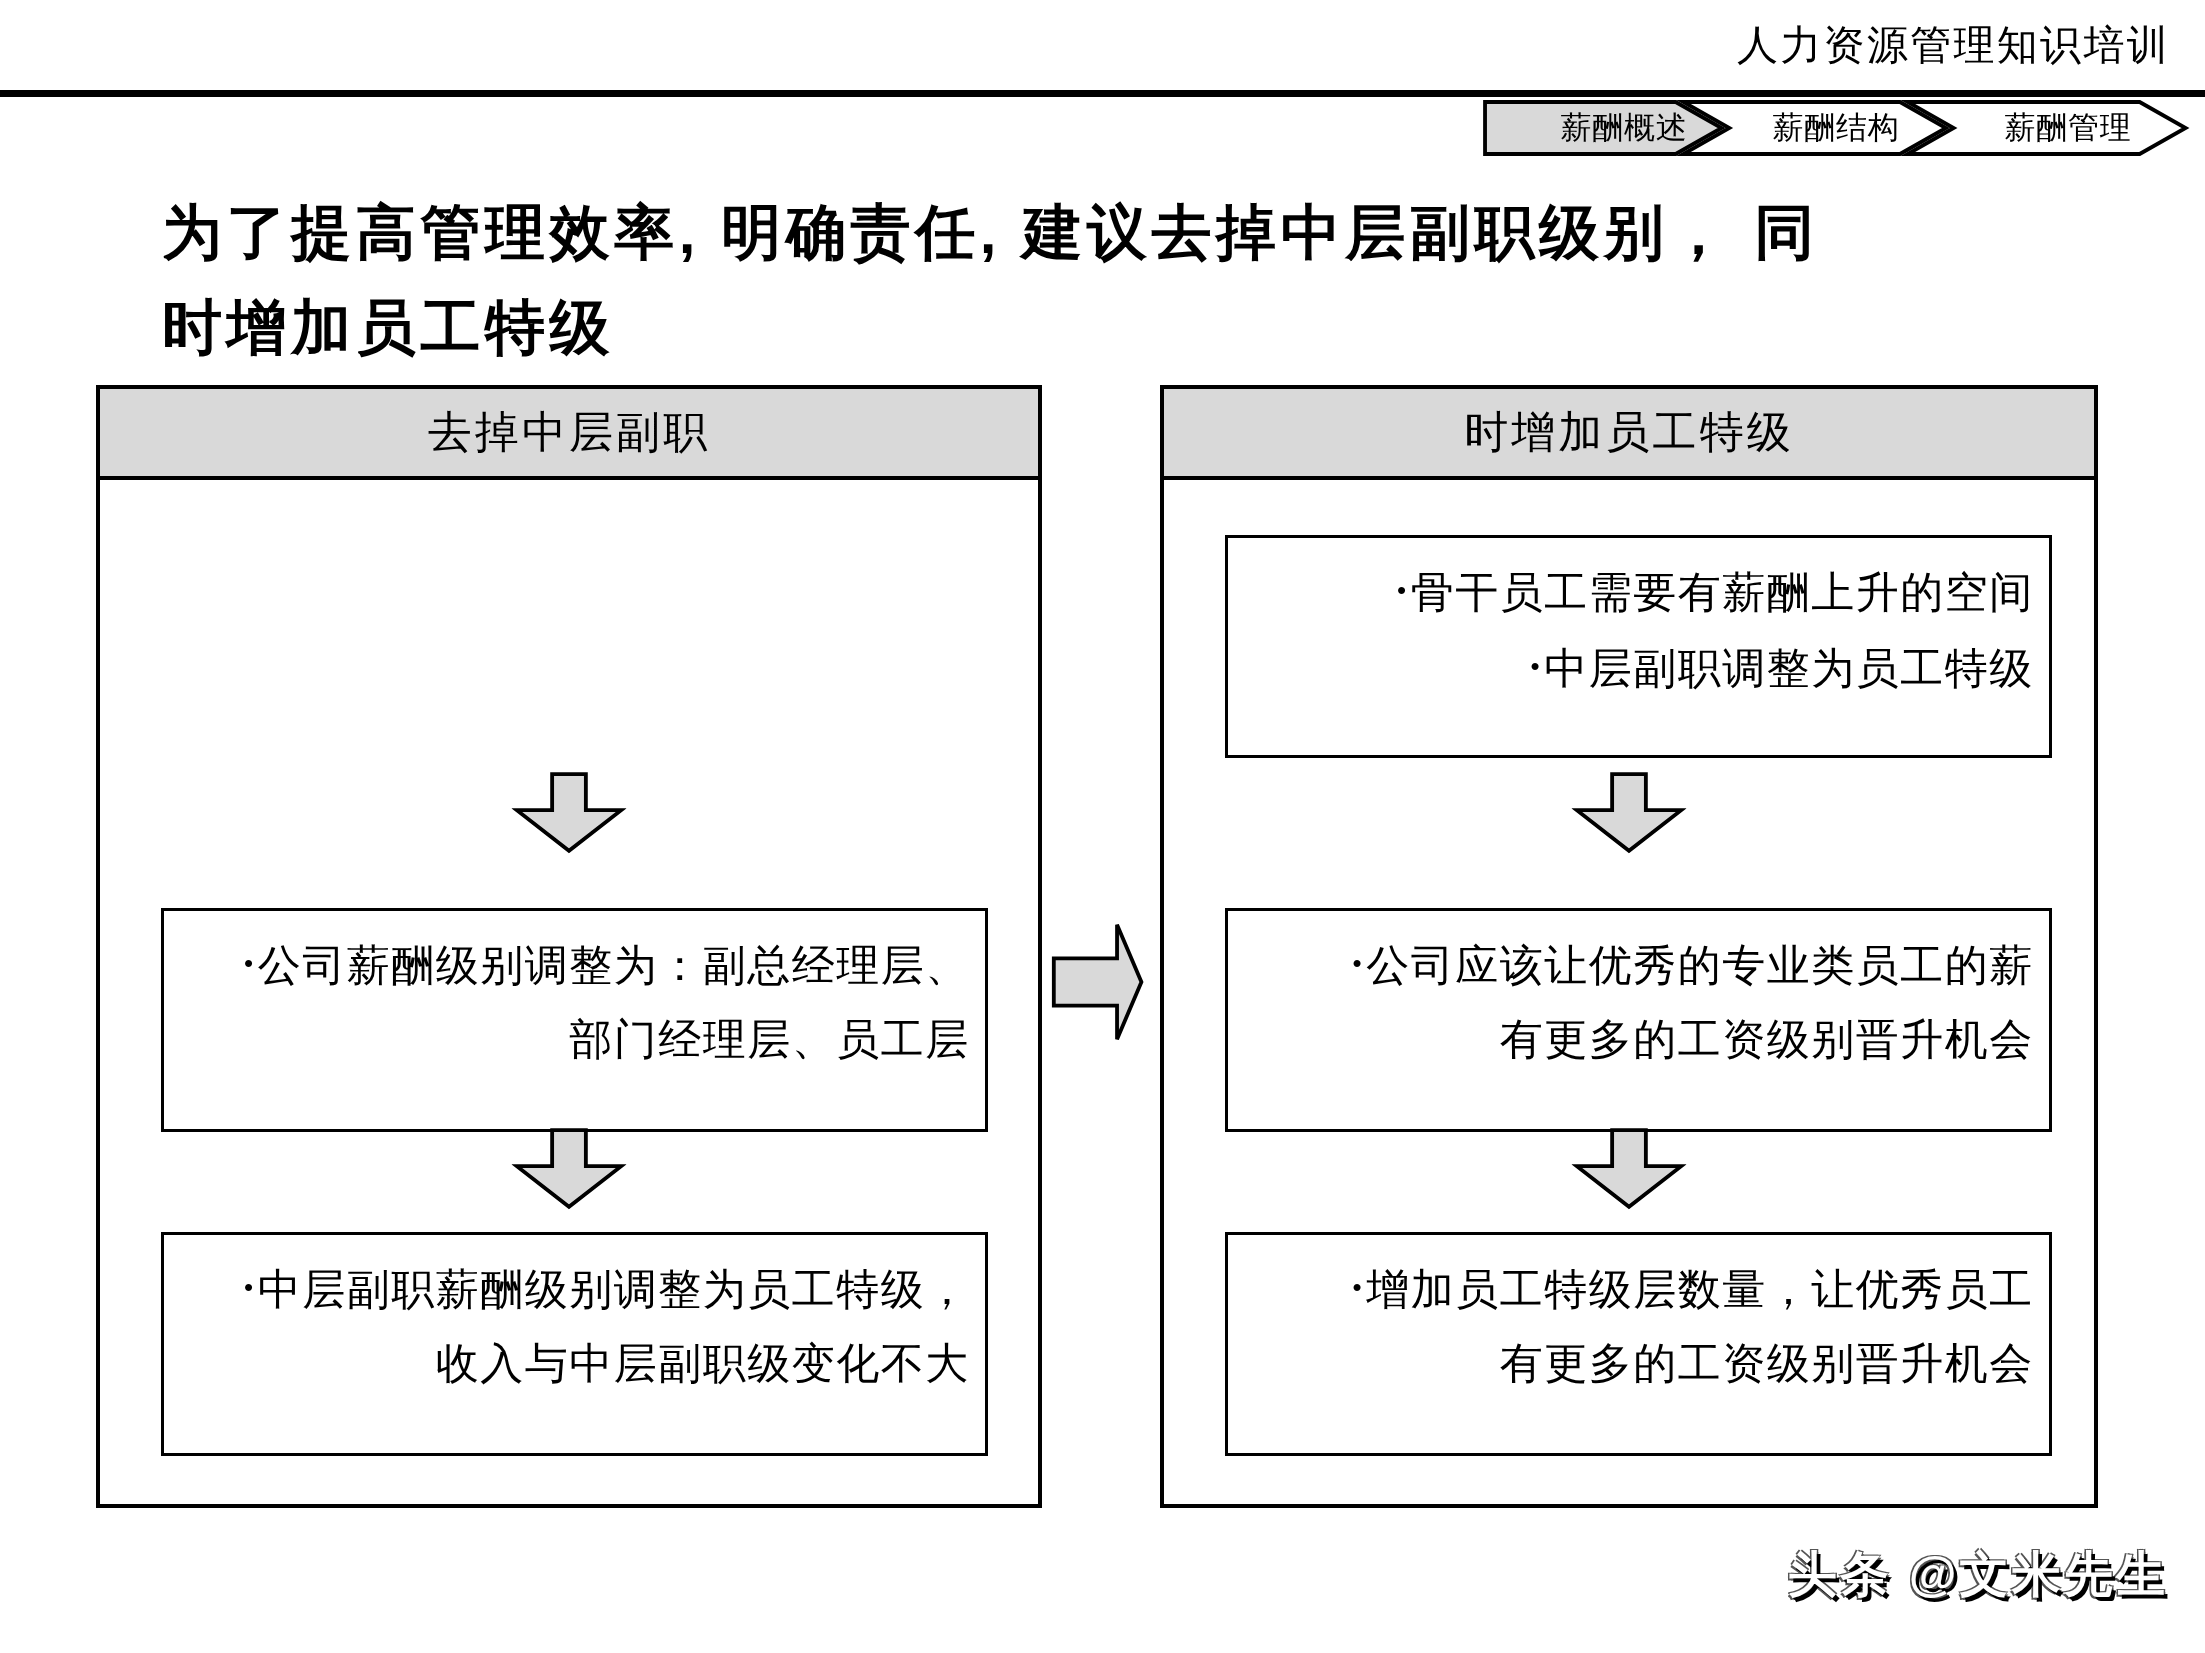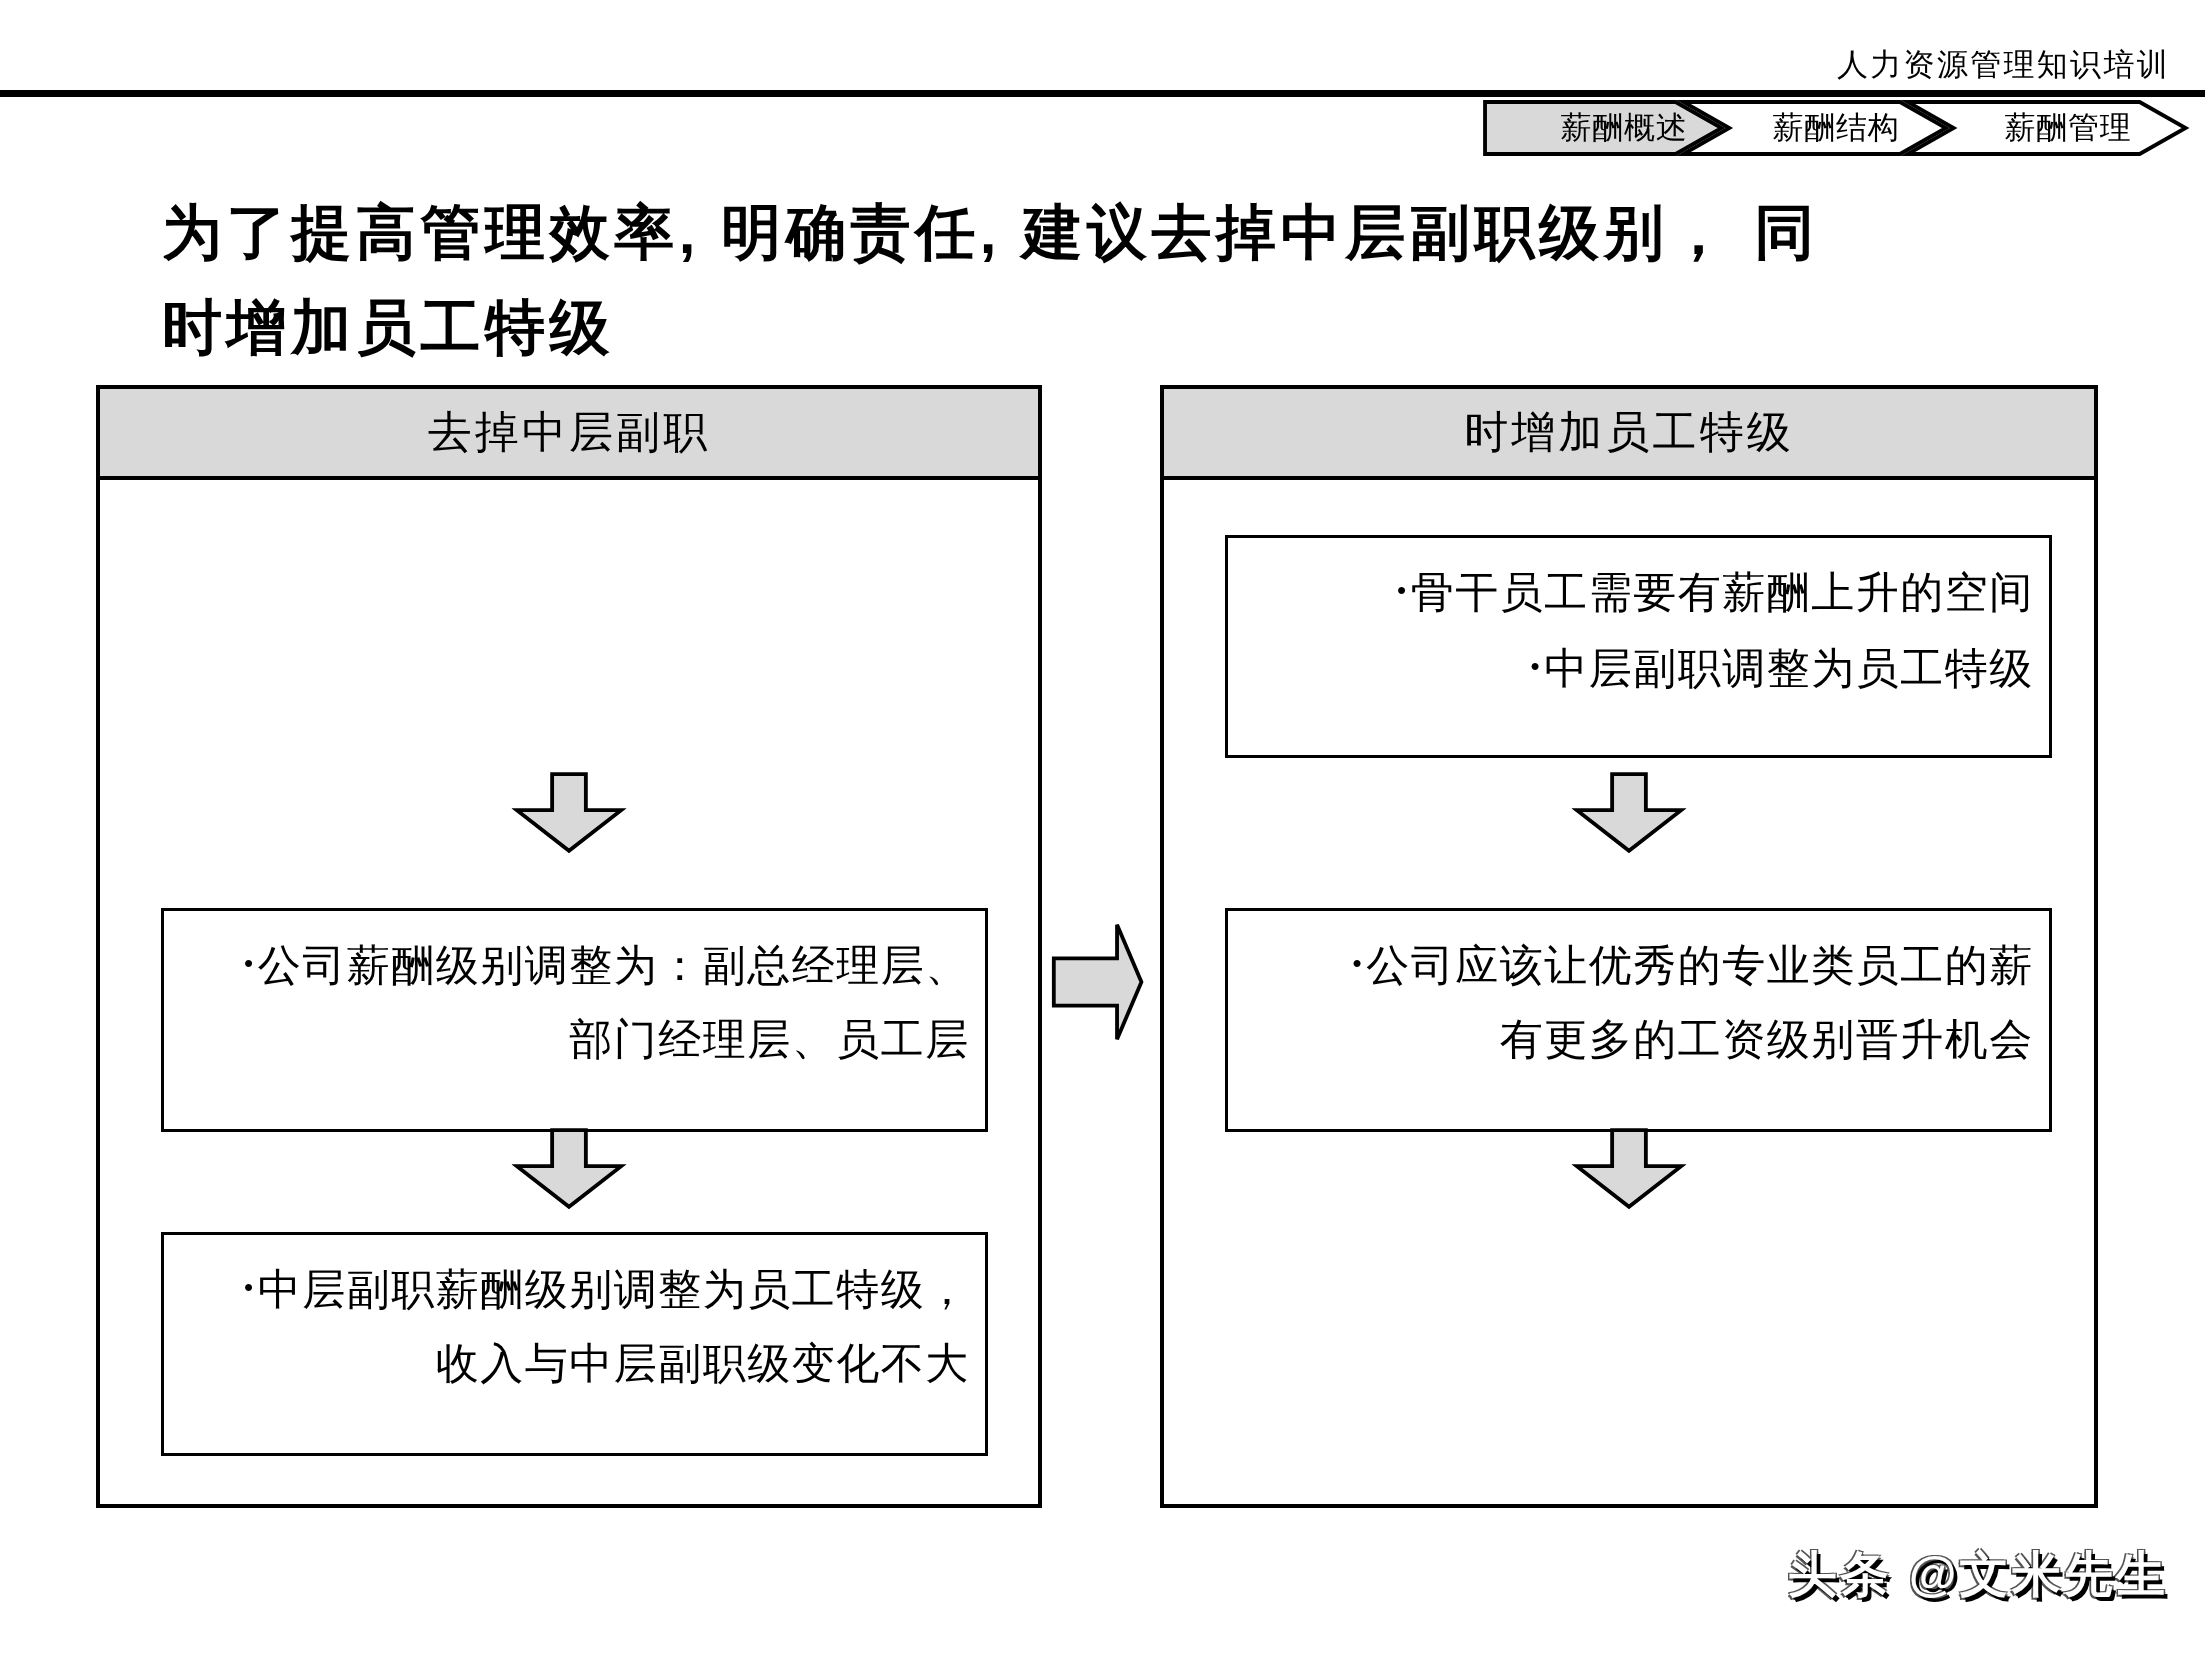--- a/index.html
+++ b/index.html
@@ -3,21 +3,21 @@
 <meta charset="utf-8">
 <style>
   html,body { margin:0; padding:0; }
   body {
     width:2205px; height:1654px; position:relative; overflow:hidden;
     background:#ffffff; color:#000;
     font-family:"Liberation Sans", sans-serif;
   }
   .brand {
     position:absolute; top:18.4px; right:35px;
-    font-size:31px; letter-spacing:2.3px; white-space:nowrap;margin-top:26px;
+    font-size:41px; letter-spacing:2.3px; white-space:nowrap;
   }
   .rule { position:absolute; top:90px; left:0; width:2205px; height:6.9px; background:#000; }
 
   .tabs-svg { position:absolute; left:1459px; top:98px; width:735px; height:60px; }
   .tab-label {
     position:absolute; top:98px; height:60px;
     display:flex; align-items:center; justify-content:center;
     font-size:31px; letter-spacing:0.8px; white-space:nowrap; cursor:default;
   }
   .tab-label.t1 { left:1485px; width:230px;padding-left:24px; }
@@ -139,16 +139,20 @@
 
   <div class="inner-box b2">
     <div class="bullet-item"><span class="dot">•</span><span class="bullet-text">公司应该让优秀的专业类员工的薪
 有更多的工资级别晋升机会</span></div>
   </div>
 
   <svg class="down-arrow da2" viewBox="0 0 150 108">
     <polygon points="53,4 97,4 97,51 143,51 75,104 7,51 53,51" fill="#d9d9d9" stroke="#000" stroke-width="5"></polygon>
   </svg>
 
+  <div class="inner-box b3">
+    <div class="bullet-item"><span class="dot">•</span><span class="bullet-text">增加员工特级层数量，让优秀员工
+有更多的工资级别晋升机会</span></div>
+  </div>
 </section>
 
 <div class="watermark">头条 @文米先生</div>
 
 
 </body></html>

